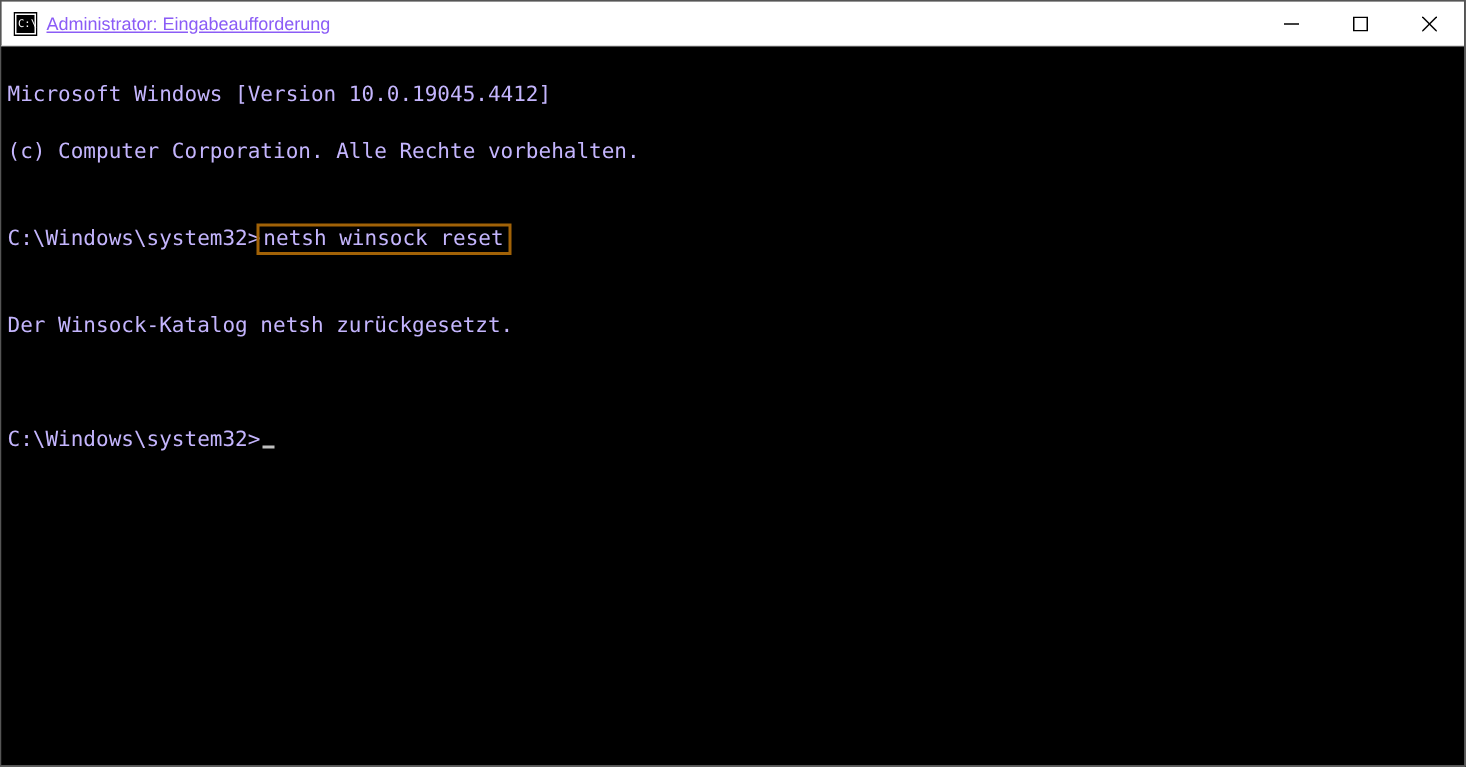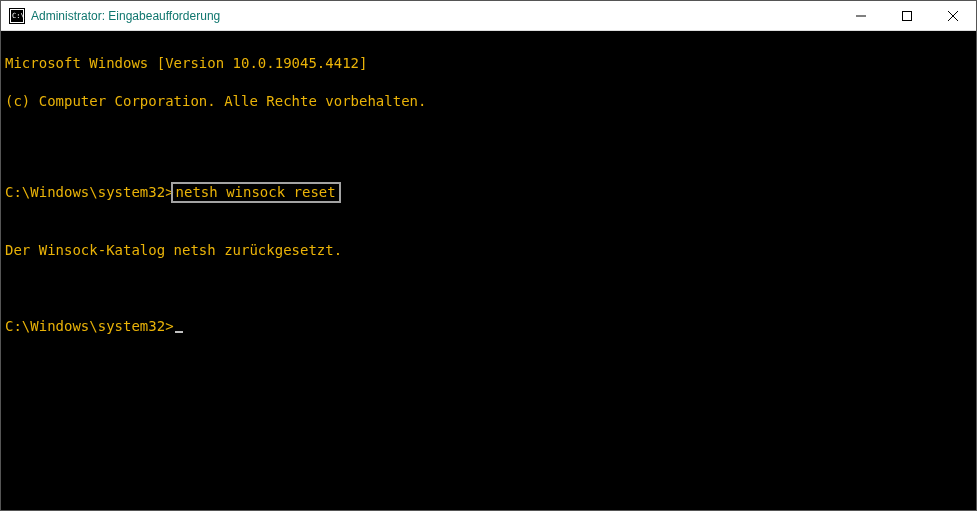--- a/index.html
+++ b/index.html
@@ -14,51 +14,50 @@
     height: 30px; background: #fff;
     display: flex; align-items: center;
     border-bottom: 1px solid #ddd;
     user-select: none;
   }
   .titlebar .app-icon {
     width: 16px; height: 16px; margin: 0 6px 0 8px;
     display: inline-flex; align-items: center; justify-content: center;
   }
   .titlebar .title {
-    font-size: 12px; color: #0f766e; flex: 0 0 auto;
+    font-size: 12px; color: #8b5cf6; flex: 0 0 auto; text-decoration: underline;
   }
   .titlebar .spacer { flex: 1 1 auto; }
   .win-controls { display: flex; height: 100%; }
   .win-btn {
     width: 46px; height: 100%;
     display: flex; align-items: center; justify-content: center;
     font-size: 10px; color: #000; cursor: default;
   }
   .terminal {
     flex: 1 1 auto;
     background: #000;
-    color: #eab308;
+    color: #c4b5fd;
     font-family: Consolas, "Lucida Console", monospace;
     font-size: 14px;
     line-height: 19px;
     padding: 4px 6px 4px 4px;
     white-space: pre;
     overflow: hidden;
     position: relative;
   }
   .line { white-space: pre; }
   .highlight-box {
     display: inline-block;
-    border: 2px solid #a3a3a3;
+    border: 2px solid #a16207;
     padding: 0 3px;
     margin-left: -3px;
     line-height: 17px;
     position: relative;
     top: 0;
-    margin-top: 33px;
   }
   .cursor {
     display: inline-block;
     width: 8px; height: 2px;
     background: #c0c0c0;
     vertical-align: -2px;
     margin-left: 1px;
   }
 </style>
 </head>

